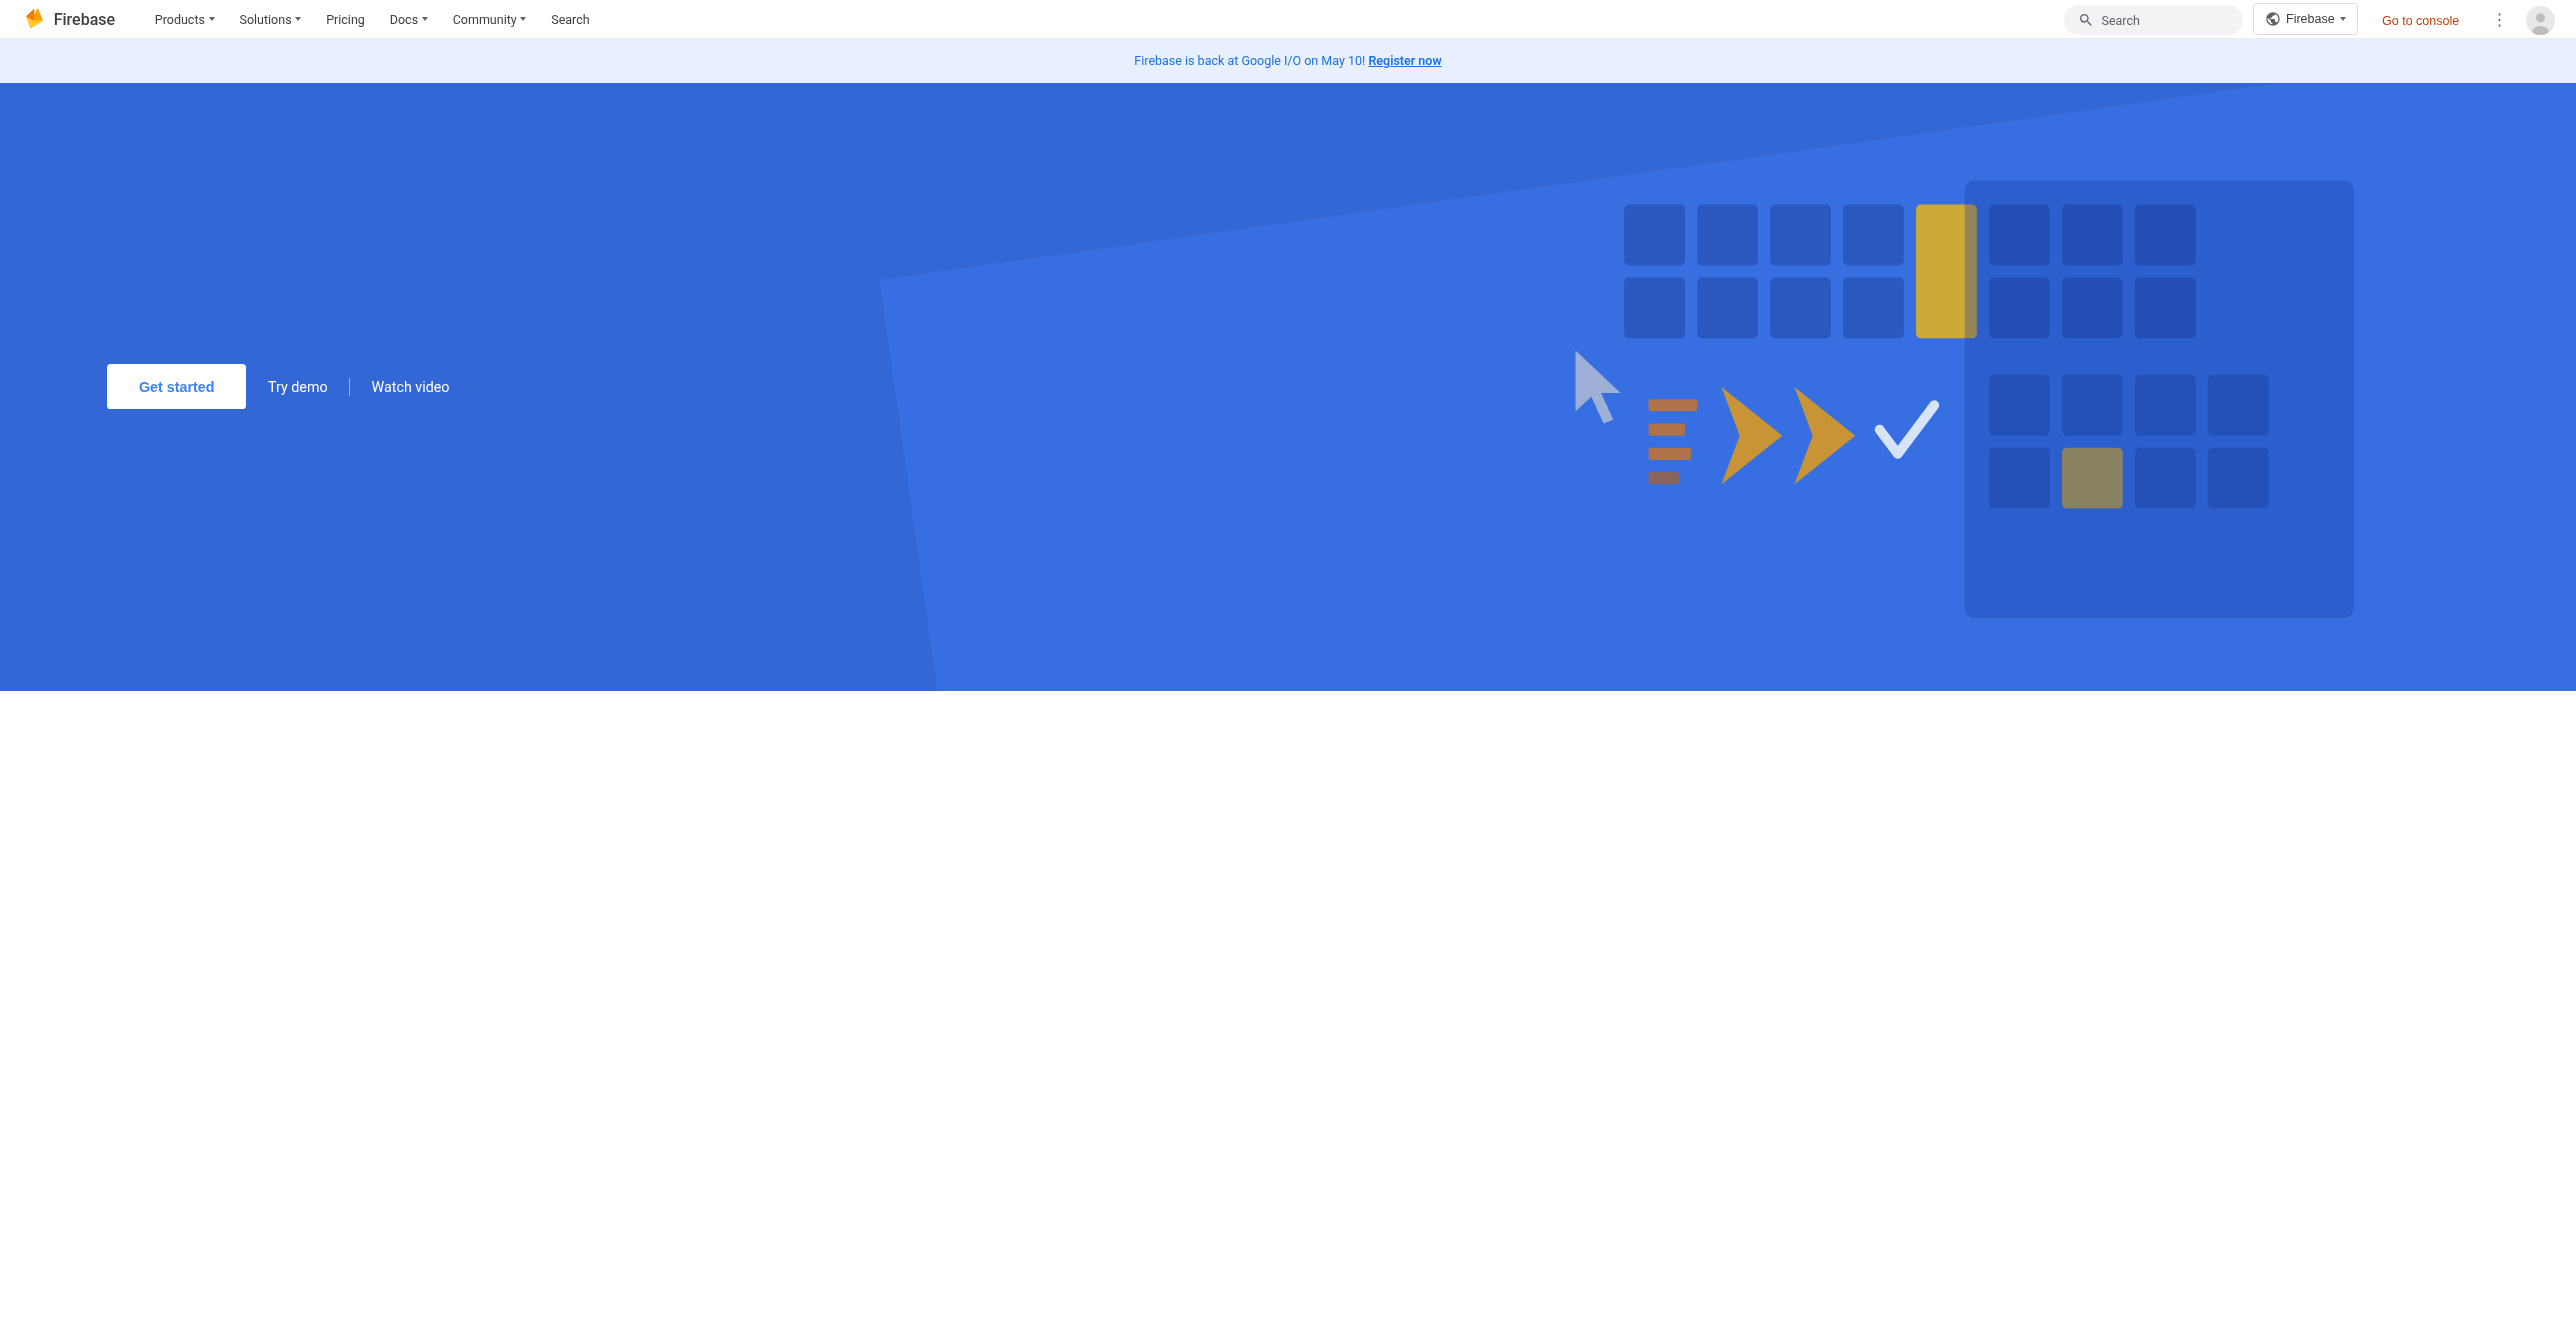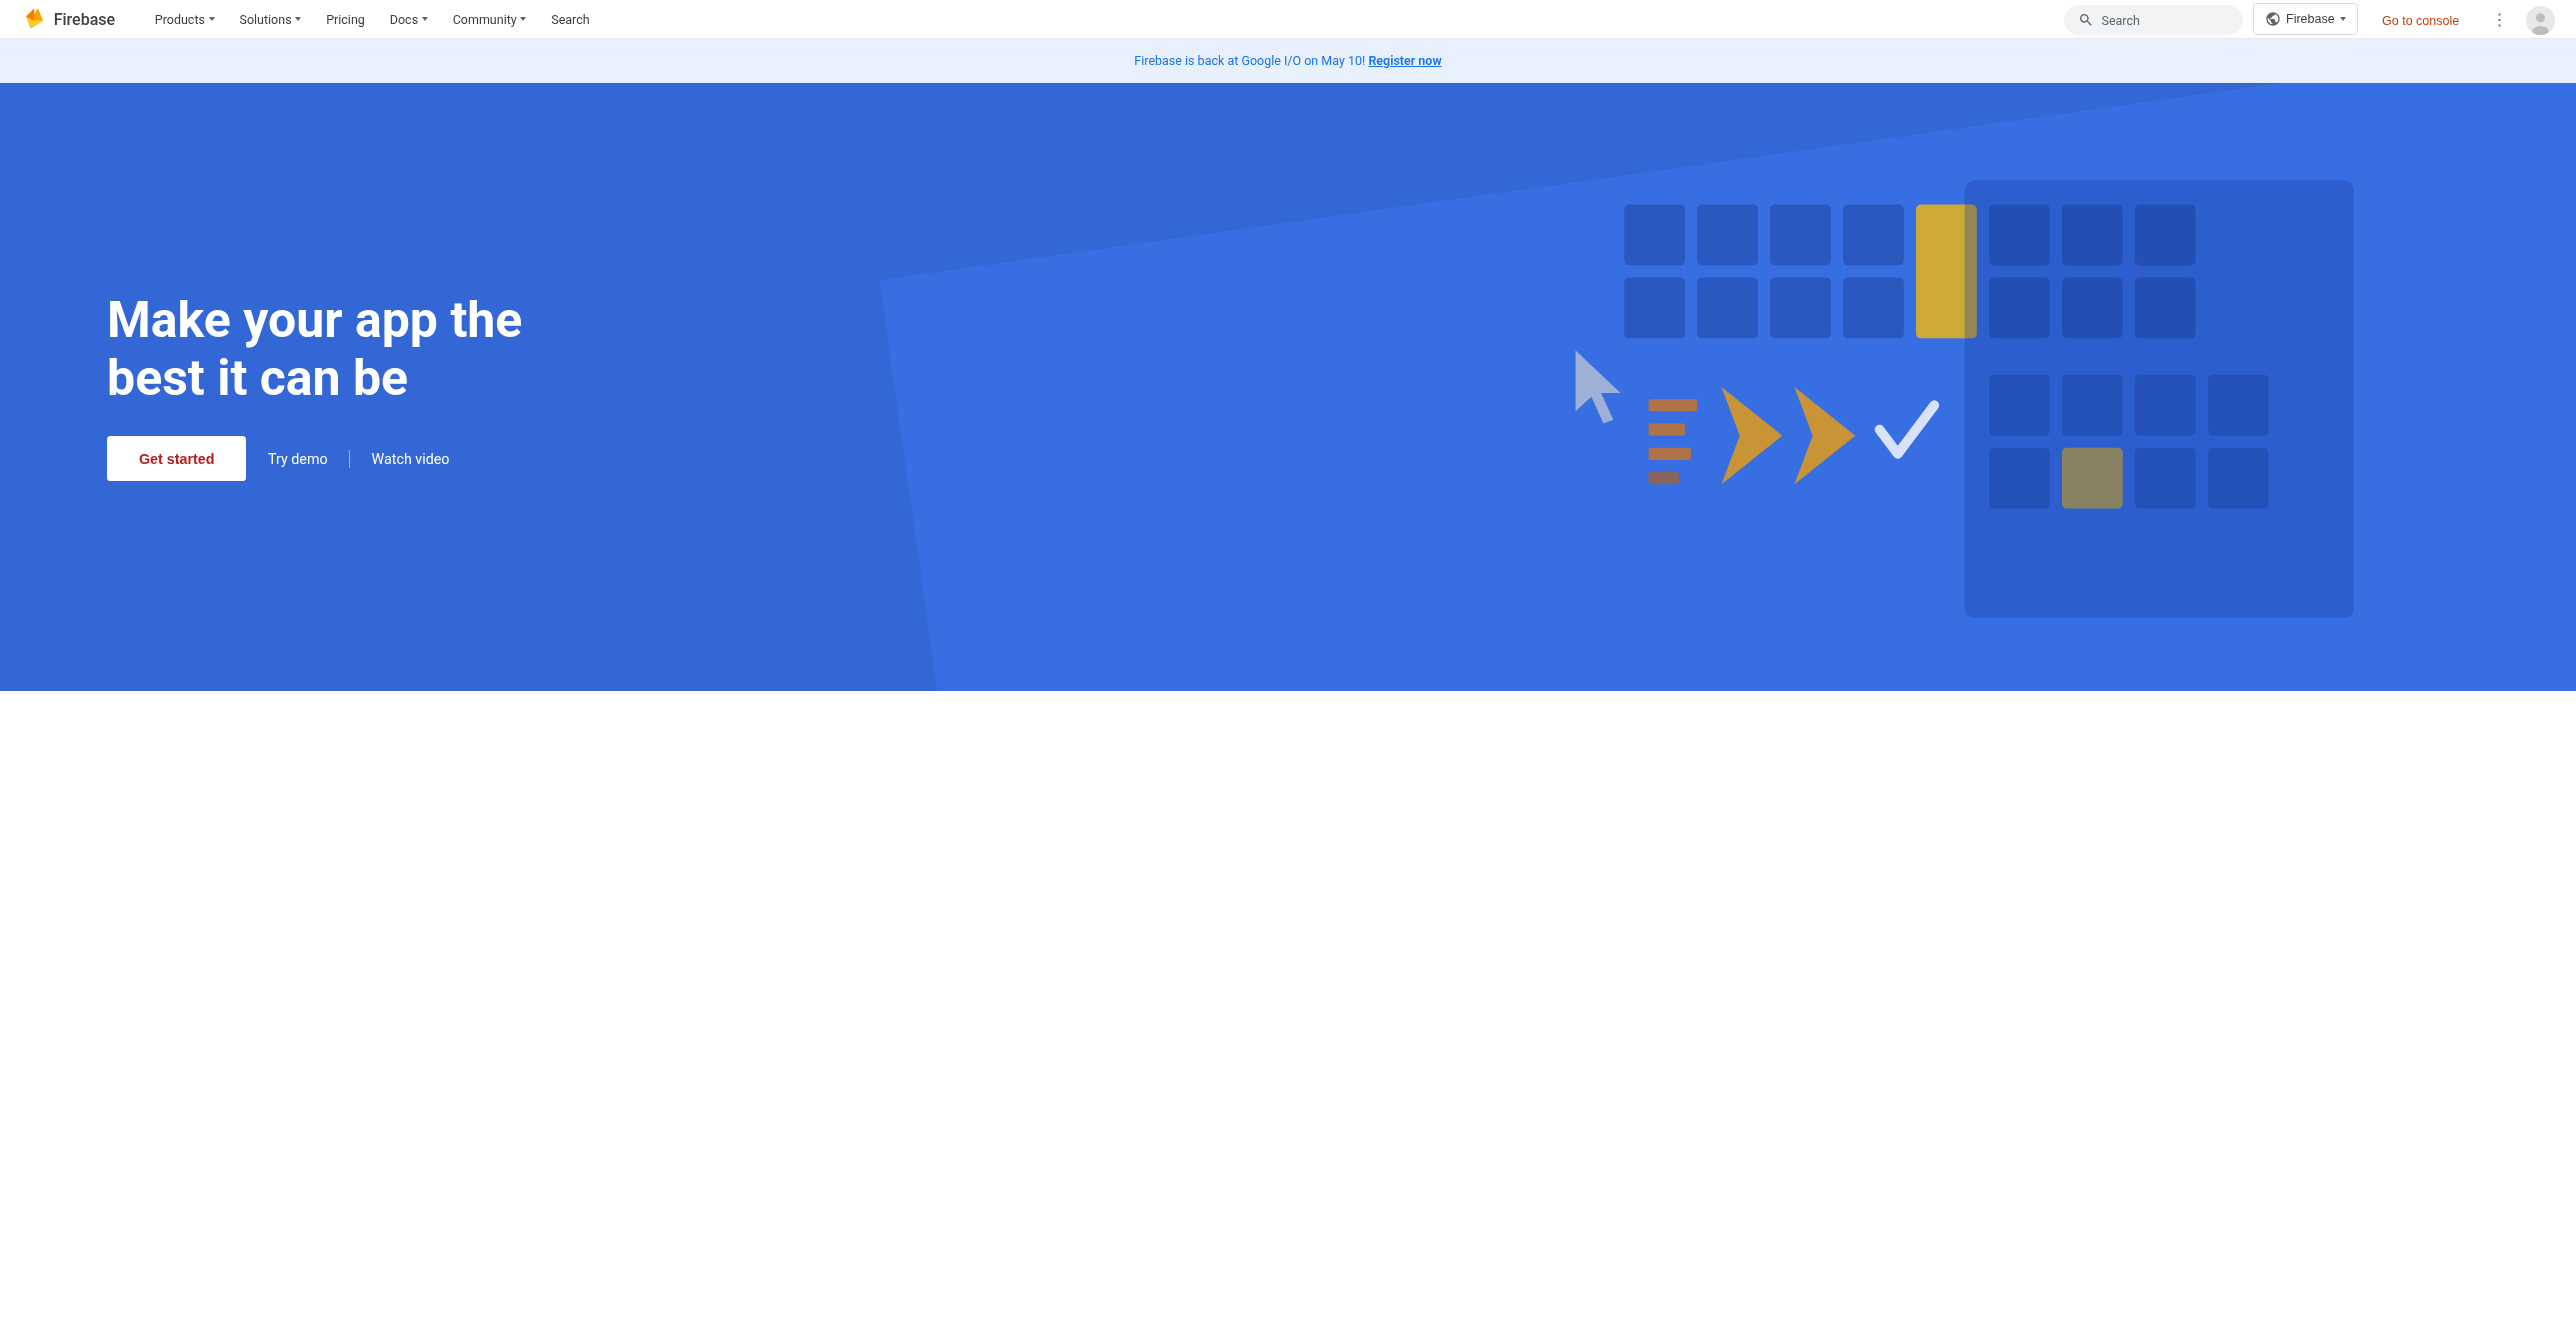--- a/index.html
+++ b/index.html
@@ -169,21 +169,21 @@
       max-width: 537px;
       margin-bottom: 43px;
     }
     .hero-actions {
       display: flex;
       align-items: center;
       gap: 21.5px;
     }
     .btn-get-started {
       background: #fff;
-      color: #b91c1c;
+      color: #3b82f6;
       border: none;
       padding: 14.3px 32px;
       font-size: 14.3px;
       font-weight: 600;
       border-radius: 3.6px;
       cursor: pointer;
     }
     .hero-link {
       color: #fff;
       font-size: 14.3px;
@@ -332,24 +332,20 @@
       <rect x="500" y="300" width="50" height="50" rx="4" fill="#1a3a8f" opacity="0.4"></rect>
       <rect x="560" y="300" width="50" height="50" rx="4" fill="#fbbc04" opacity="0.8"></rect>
       <rect x="620" y="300" width="50" height="50" rx="4" fill="#1a3a8f" opacity="0.4"></rect>
       <rect x="680" y="300" width="50" height="50" rx="4" fill="#1a3a8f" opacity="0.4"></rect>
 
       <rect x="480" y="80" width="320" height="360" rx="8" fill="#0d2d8a" opacity="0.3"></rect>
     </svg>
   </div>
 
   <div class="hero-content">
-    <h1 class="hero-title">
-      <span>Make your app the</span><br>
-      <span>best it can be</span>
-    </h1>
 
     <div class="hero-actions">
       <button class="btn-get-started">Get started</button>
       <a class="hero-link" href="#">Try demo</a>
       <div class="divider"></div>
       <a class="hero-link" href="#">Watch video</a>
     </div>
   </div>
 </section>
 

